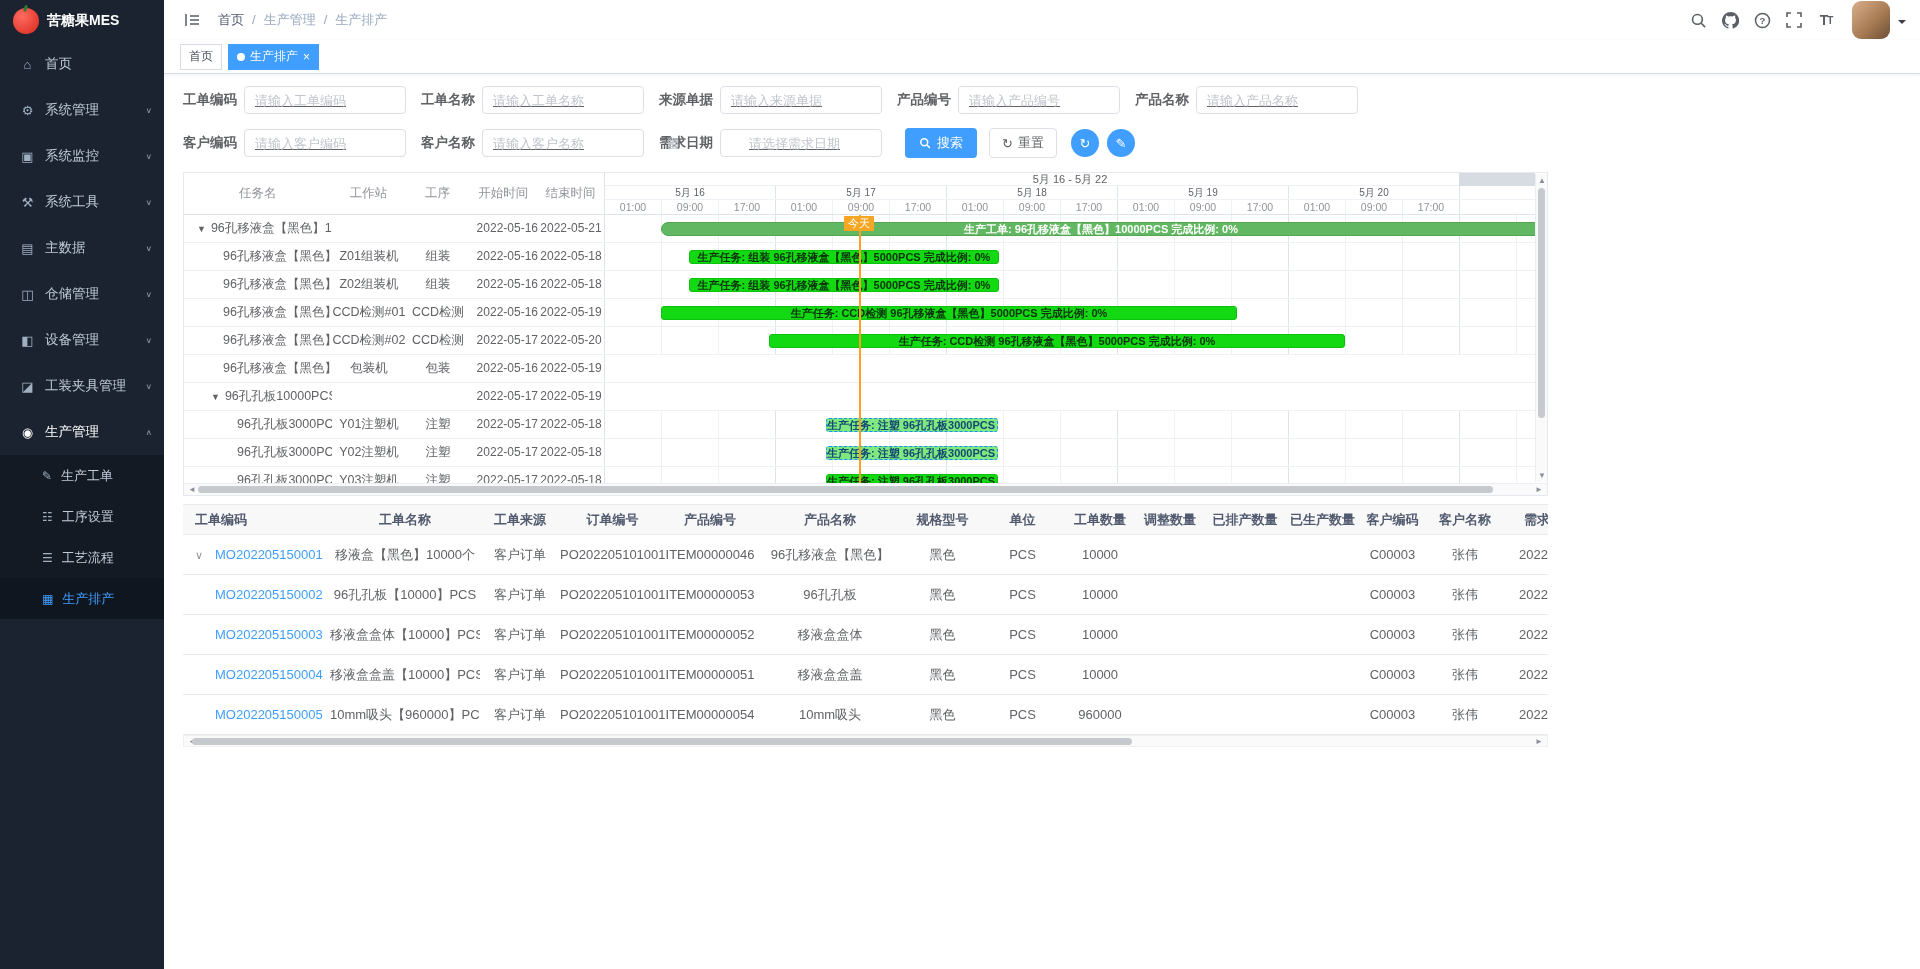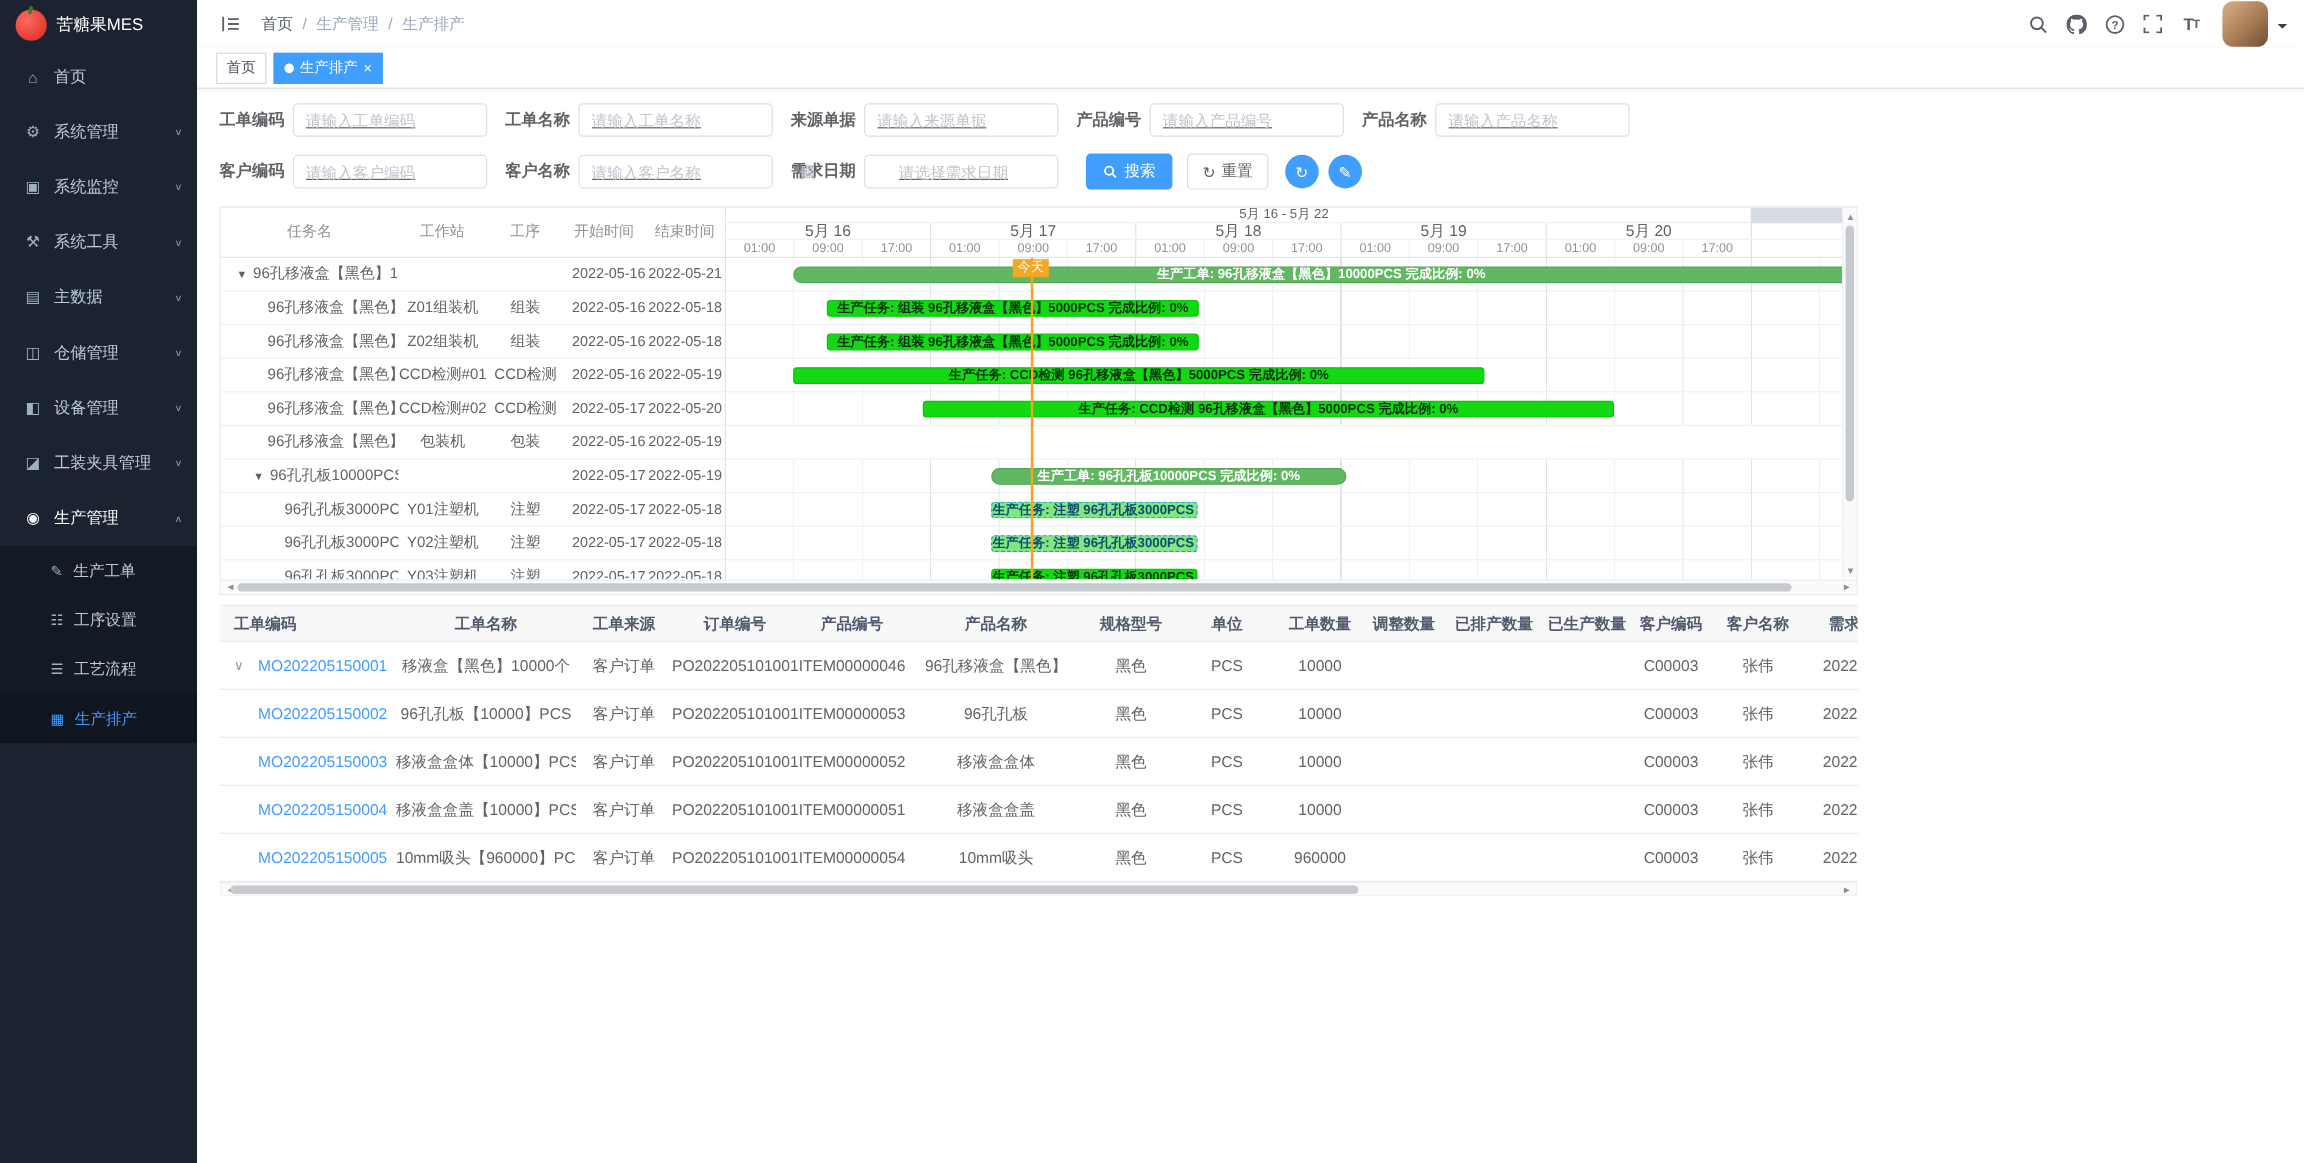--- a/index.html
+++ b/index.html
@@ -6,21 +6,21 @@
   html,body { width:1920px; height:969px; overflow:hidden; background:#fff;
     font-family:"Liberation Sans","DejaVu Sans",sans-serif; }
 
   
   .sidebar { position:fixed; left:0; top:0; bottom:0; width:164px; background:#1b2330; z-index:20; }
   .logo { height:41px; display:flex; align-items:center; padding-left:13px; gap:8px; }
   .logo-icon { width:26px; height:26px; border-radius:50%;
     background:radial-gradient(circle at 35% 32%, #ff6a5f, #d8281e); position:relative; flex:none; }
   .logo-icon::after { content:""; position:absolute; left:11px; top:-3px; width:3px; height:7px;
     background:#2f7d32; border-radius:2px; transform:rotate(18deg); }
-  .logo-title { color:#fff; font-size:14px; font-weight:normal; white-space:nowrap; }
+  .logo-title { color:#fff; font-size:14px; font-weight:bold; white-space:nowrap; }
   .menu-item { height:46px; display:flex; align-items:center; padding:0 12px 0 19px;
     color:#bfcbd9; font-size:13.5px; cursor:pointer; white-space:nowrap; }
   .menu-item .mi-icon { width:17px; margin-right:9px; font-size:13px; color:#9fb0c3; text-align:center; flex:none; }
   .menu-item .mi-label { flex:1; overflow:hidden; }
   .menu-item .mi-arrow { font-size:9px; color:#8a97a8; transform:scaleY(.85); }
   .menu-item.expanded { color:#fff; }
   .menu-item.expanded .mi-icon { color:#fff; }
   .submenu { background:#141a24; }
   .submenu-item { height:41px; display:flex; align-items:center; padding-left:42px;
     color:#bfcbd9; font-size:13px; gap:9px; cursor:pointer; white-space:nowrap; }
@@ -80,21 +80,21 @@
     border-right:1px solid #dfe4ea; border-bottom:1px solid #dfe4ea; }
   .gh-left div { text-align:center; color:#909399; font-size:12.5px; white-space:nowrap; overflow:hidden; }
   .gh-left div:nth-of-type(1){ width:148px; } .gh-left div:nth-of-type(2){ width:74px; }
   .gh-left div:nth-of-type(3){ width:64px; } .gh-left div:nth-of-type(4){ width:68px; }
   .gh-left div:nth-of-type(5){ width:67px; }
   .gh-right { flex:1; display:flex; flex-direction:column; position:relative; }
   .gh-range { height:13px; line-height:13px; text-align:center; font-size:11px; color:#606266;
     border-bottom:1px solid #eef1f5; }
   .gh-gray { position:absolute; right:0; top:0; width:76px; height:13px; background:#d7dbe2; }
   .gh-days { height:14px; display:flex; border-bottom:1px solid #eef1f5; }
-  .gh-days div { width:171px; flex:none; text-align:center; line-height:13px; font-size:13px; color:#606266;
+  .gh-days div { width:171px; flex:none; text-align:center; line-height:13px; font-size:10px; color:#606266;
     border-right:1px solid #dfe4ea; }
   .gh-hours { height:15px; display:flex; border-bottom:1px solid #dfe4ea; }
   .gh-hours div { width:57px; flex:none; text-align:center; line-height:14px; font-size:10.5px; color:#909399;
     border-right:1px solid #eef1f5; }
   .gh-hours div:nth-of-type(3n){ border-right-color:#dfe4ea; }
 
   .gantt-body { height:268px; overflow:hidden; position:relative; }
   .g-row { display:flex; height:28px; border-bottom:1px solid #eef1f6; }
   .g-cell { font-size:12.5px; color:#606266; line-height:27px; white-space:nowrap; overflow:hidden; }
   .c-task { width:148px; flex:none; }
@@ -500,23 +500,20 @@
               <div class="g-cell c-start">2022-05-16</div>
               <div class="g-cell c-end">2022-05-19</div>
             </div>
 
             <div class="g-row">
               <div class="g-cell c-task" style="padding-left: 27px;"><span class="expand-arrow">▼</span><span>96孔孔板10000PCS</span></div>
               <div class="g-cell c-station"></div>
               <div class="g-cell c-process"></div>
               <div class="g-cell c-start">2022-05-17</div>
               <div class="g-cell c-end">2022-05-19</div>
-              <div class="g-cell c-timeline">
-                <div class="bar parent" style="left: 221px; width: 296px;">生产工单: 96孔孔板10000PCS 完成比例: 0%</div>
-              </div>
             </div>
 
             <div class="g-row">
               <div class="g-cell c-task" style="padding-left: 53px;"><span>96孔孔板3000PCS</span></div>
               <div class="g-cell c-station">Y01注塑机</div>
               <div class="g-cell c-process">注塑</div>
               <div class="g-cell c-start">2022-05-17</div>
               <div class="g-cell c-end">2022-05-18</div>
               <div class="g-cell c-timeline">
                 <div class="bar task selected" style="left: 221px; width: 172px;">生产任务: 注塑 96孔孔板3000PCS 完成比例: 0%</div>

